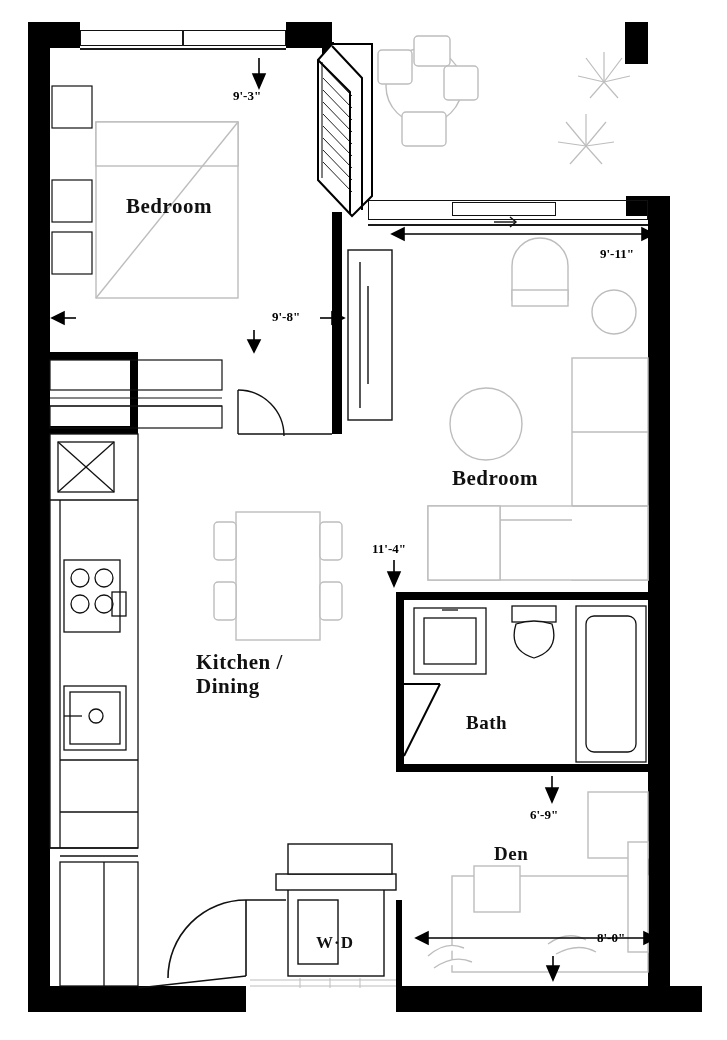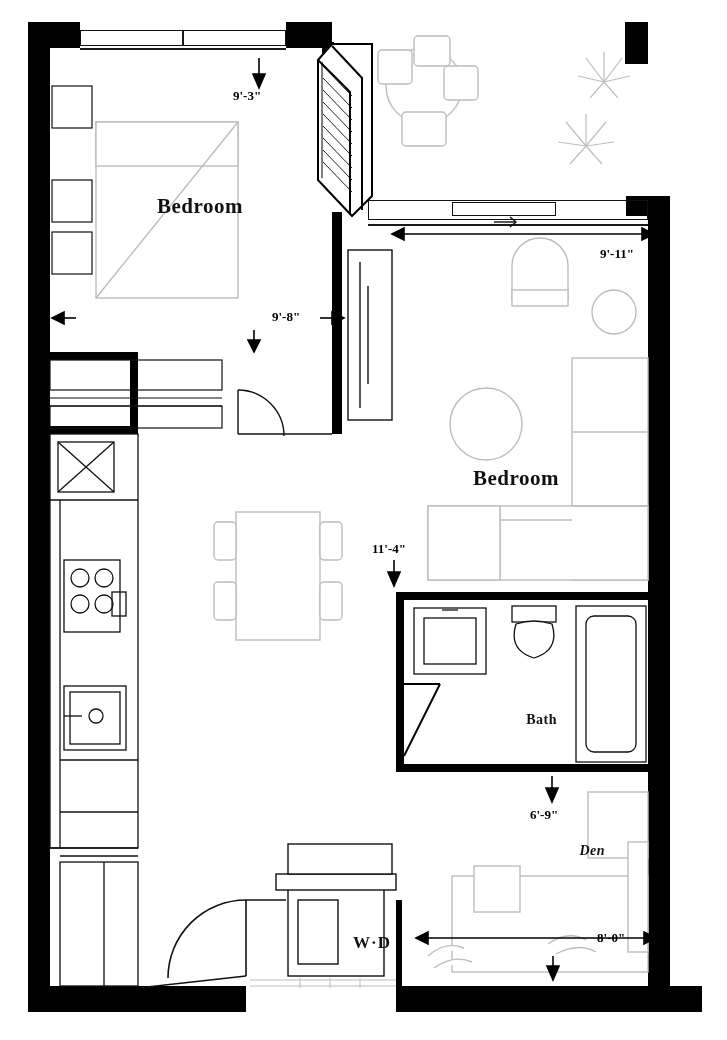--- a/index.html
+++ b/index.html
@@ -37,26 +37,25 @@
   }
 
   
   .room-label {
     position: absolute;
     font-family: "Liberation Serif", serif;
     font-weight: bold;
     color: #111;
     letter-spacing: 0.5px;
     white-space: pre-line;
-    text-align: right;
+    text-align: left;
     line-height: 1.15;
-    margin-left: 17px;
   }
   .room-lg { font-size: 21px; }
-  .room-md { font-size: 14px; }
+  .room-md { font-size: 19px; }
   .room-sm { font-size: 17px; letter-spacing: 1px; }
 
   
   .dim {
     position: absolute;
     font-family: "Liberation Serif", serif;
     font-weight: bold;
     font-size: 13px;
     color: #000;
     white-space: nowrap;
@@ -336,24 +335,26 @@
 
       <line x1="553" y1="956" x2="553" y2="974"></line>
       <polygon points="547,966 559,966 553,980"></polygon>
     </g>
   </svg>
 
   <div class="room-label room-lg" style="left:126px; top:194px; width:100px;">Bedroom</div>
 
   <div class="room-label room-lg" style="left:452px; top:466px; width:90px;">Bedroom</div>
 
+  <div class="room-label room-lg" style="left:196px; top:650px; width:132px;">Kitchen /
+Dining</div>
 
   <div class="room-label room-md" style="left:466px; top:712px; width:74px;">Bath</div>
 
-  <div class="room-label room-md" style="left:518px; top:843px; width:70px;font-style:italic;">Den</div>
+  <div class="room-label room-md" style="left:494px; top:843px; width:70px;">Den</div>
 
   <div class="room-label room-sm" style="left:316px; top:933px; width:58px;">W·D</div>
 
   <div class="dim" style="left:233px; top:88px;">9'-3"</div>
 
   <div class="dim" style="left:600px; top:246px;">9'-11"</div>
 
   <div class="dim" style="left:272px; top:309px;">9'-8"</div>
 
   <div class="dim" style="left:372px; top:541px;">11'-4"</div>

